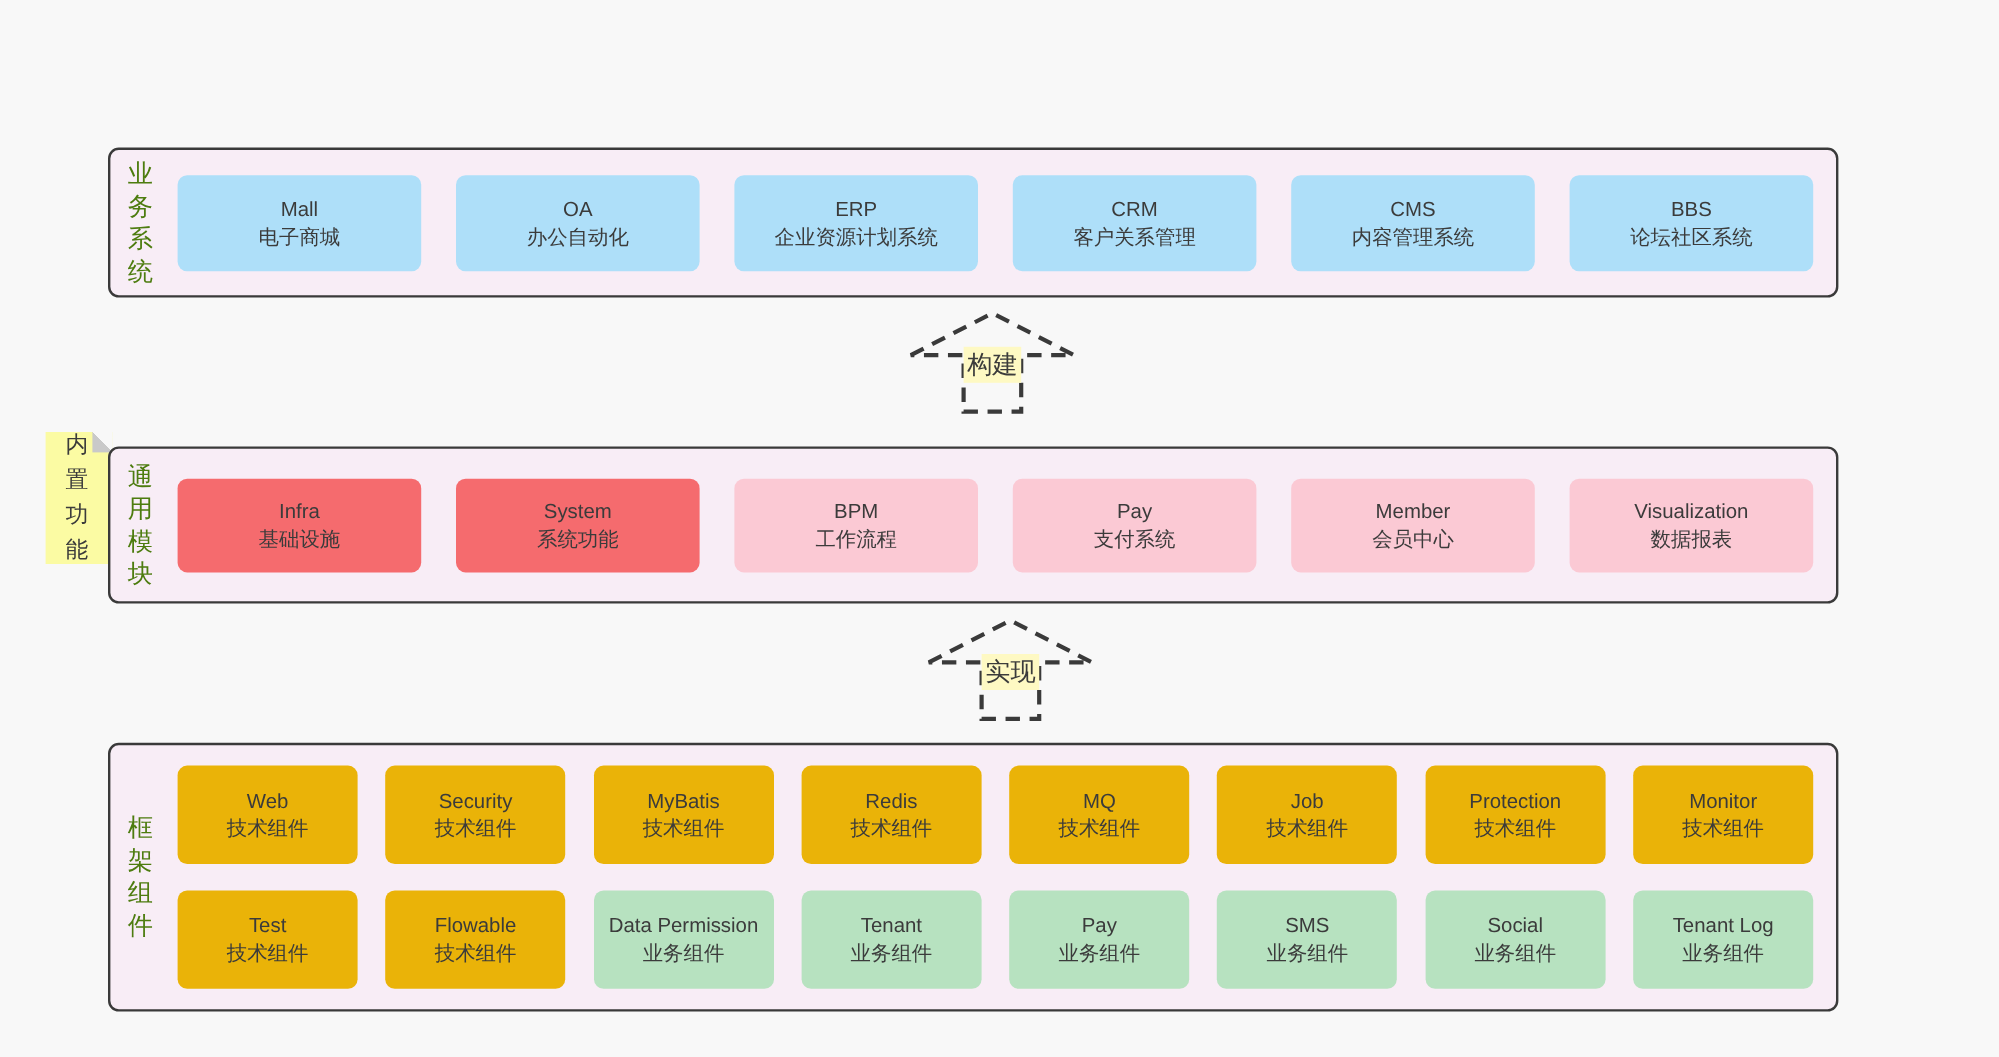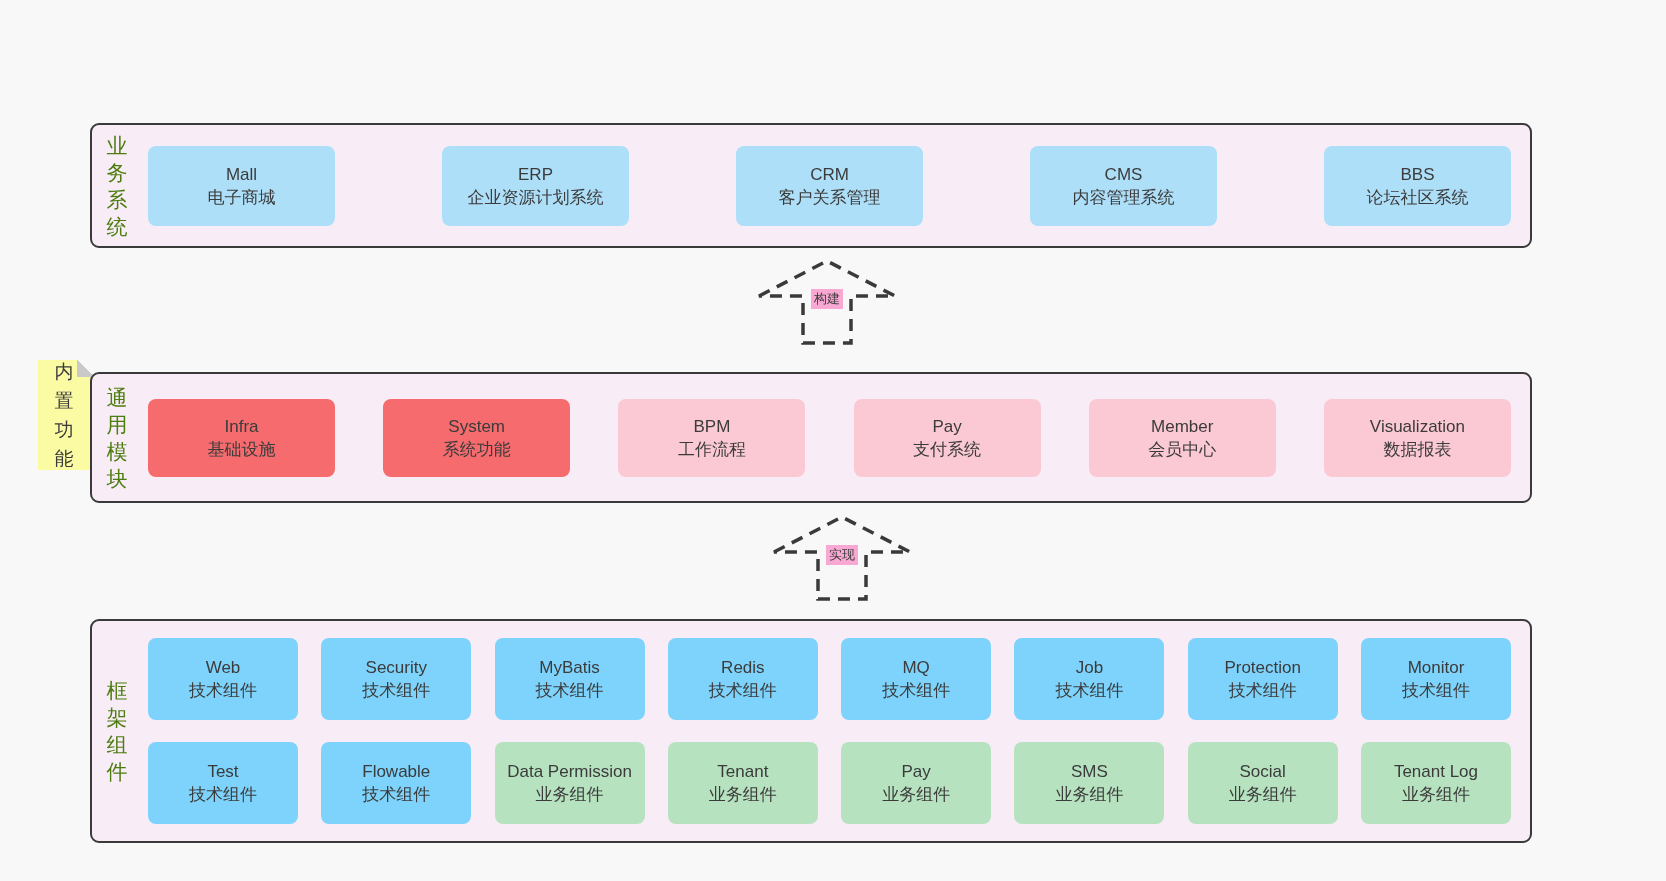--- a/index.html
+++ b/index.html
@@ -55,28 +55,28 @@
     border-radius:8px;
     display:flex;
     flex-direction:column;
     align-items:center;
     justify-content:center;
     text-align:center;
     font-size:17px;
     line-height:23px;
     padding:4px 8px;
   }
-  .cols-6 .box{width:187px;height:80px;}
+  .cols-6 .box{width:203px;height:80px;}
   .cols-8 .box{width:150px;height:82px;}
   .layer-2 .cols-6 .box{height:78px;}
 
   .v-blue{background:#aedff9;}
   .v-red{background:#f56b6e;}
   .v-pink{background:#fbc9d4;text-align:right;}
-  .v-green{background:#7dd3fc;}
+  .v-green{background:#eab308;}
   .v-light_green{background:#b7e2c0;}
 
   
   .note{
     position:absolute;
     background:#fbfba3;
     z-index:1;
     display:flex;
     align-items:center;
     justify-content:center;
@@ -105,43 +105,47 @@
     width:140px;height:88px;
     z-index:0;
   }
   .arrow-1{left:757px;top:258px;}
   .arrow-2{left:772px;top:514px;}
   .arrow svg{position:absolute;inset:0;}
   .arrow-label{
     position:absolute;
     left:50%;top:31px;
     transform:translateX(-50%);
-    background:#f9a8d4;
+    background:#fef9c3;
     padding:1px 3px;
-    font-size:13px;
+    font-size:21px;
     white-space:nowrap;
   }
 </style>
 </head>
 <body>
 
 <div class="canvas">
 
   <div class="note note-2">
     <span class="note-text">内置功能</span>
     <span class="note-fold"></span>
   </div>
 
   <section class="layer layer-1">
     <div class="layer-label">业务系统</div>
     <div class="layer-body">
         <div class="box-row cols-6">
           <div class="box v-blue">
             <span>Mall</span>
             <span>电子商城</span>
+          </div>
+          <div class="box v-blue">
+            <span>OA</span>
+            <span>办公自动化</span>
           </div>
           <div class="box v-blue">
             <span>ERP</span>
             <span>企业资源计划系统</span>
           </div>
           <div class="box v-blue">
             <span>CRM</span>
             <span>客户关系管理</span>
           </div>
           <div class="box v-blue">

